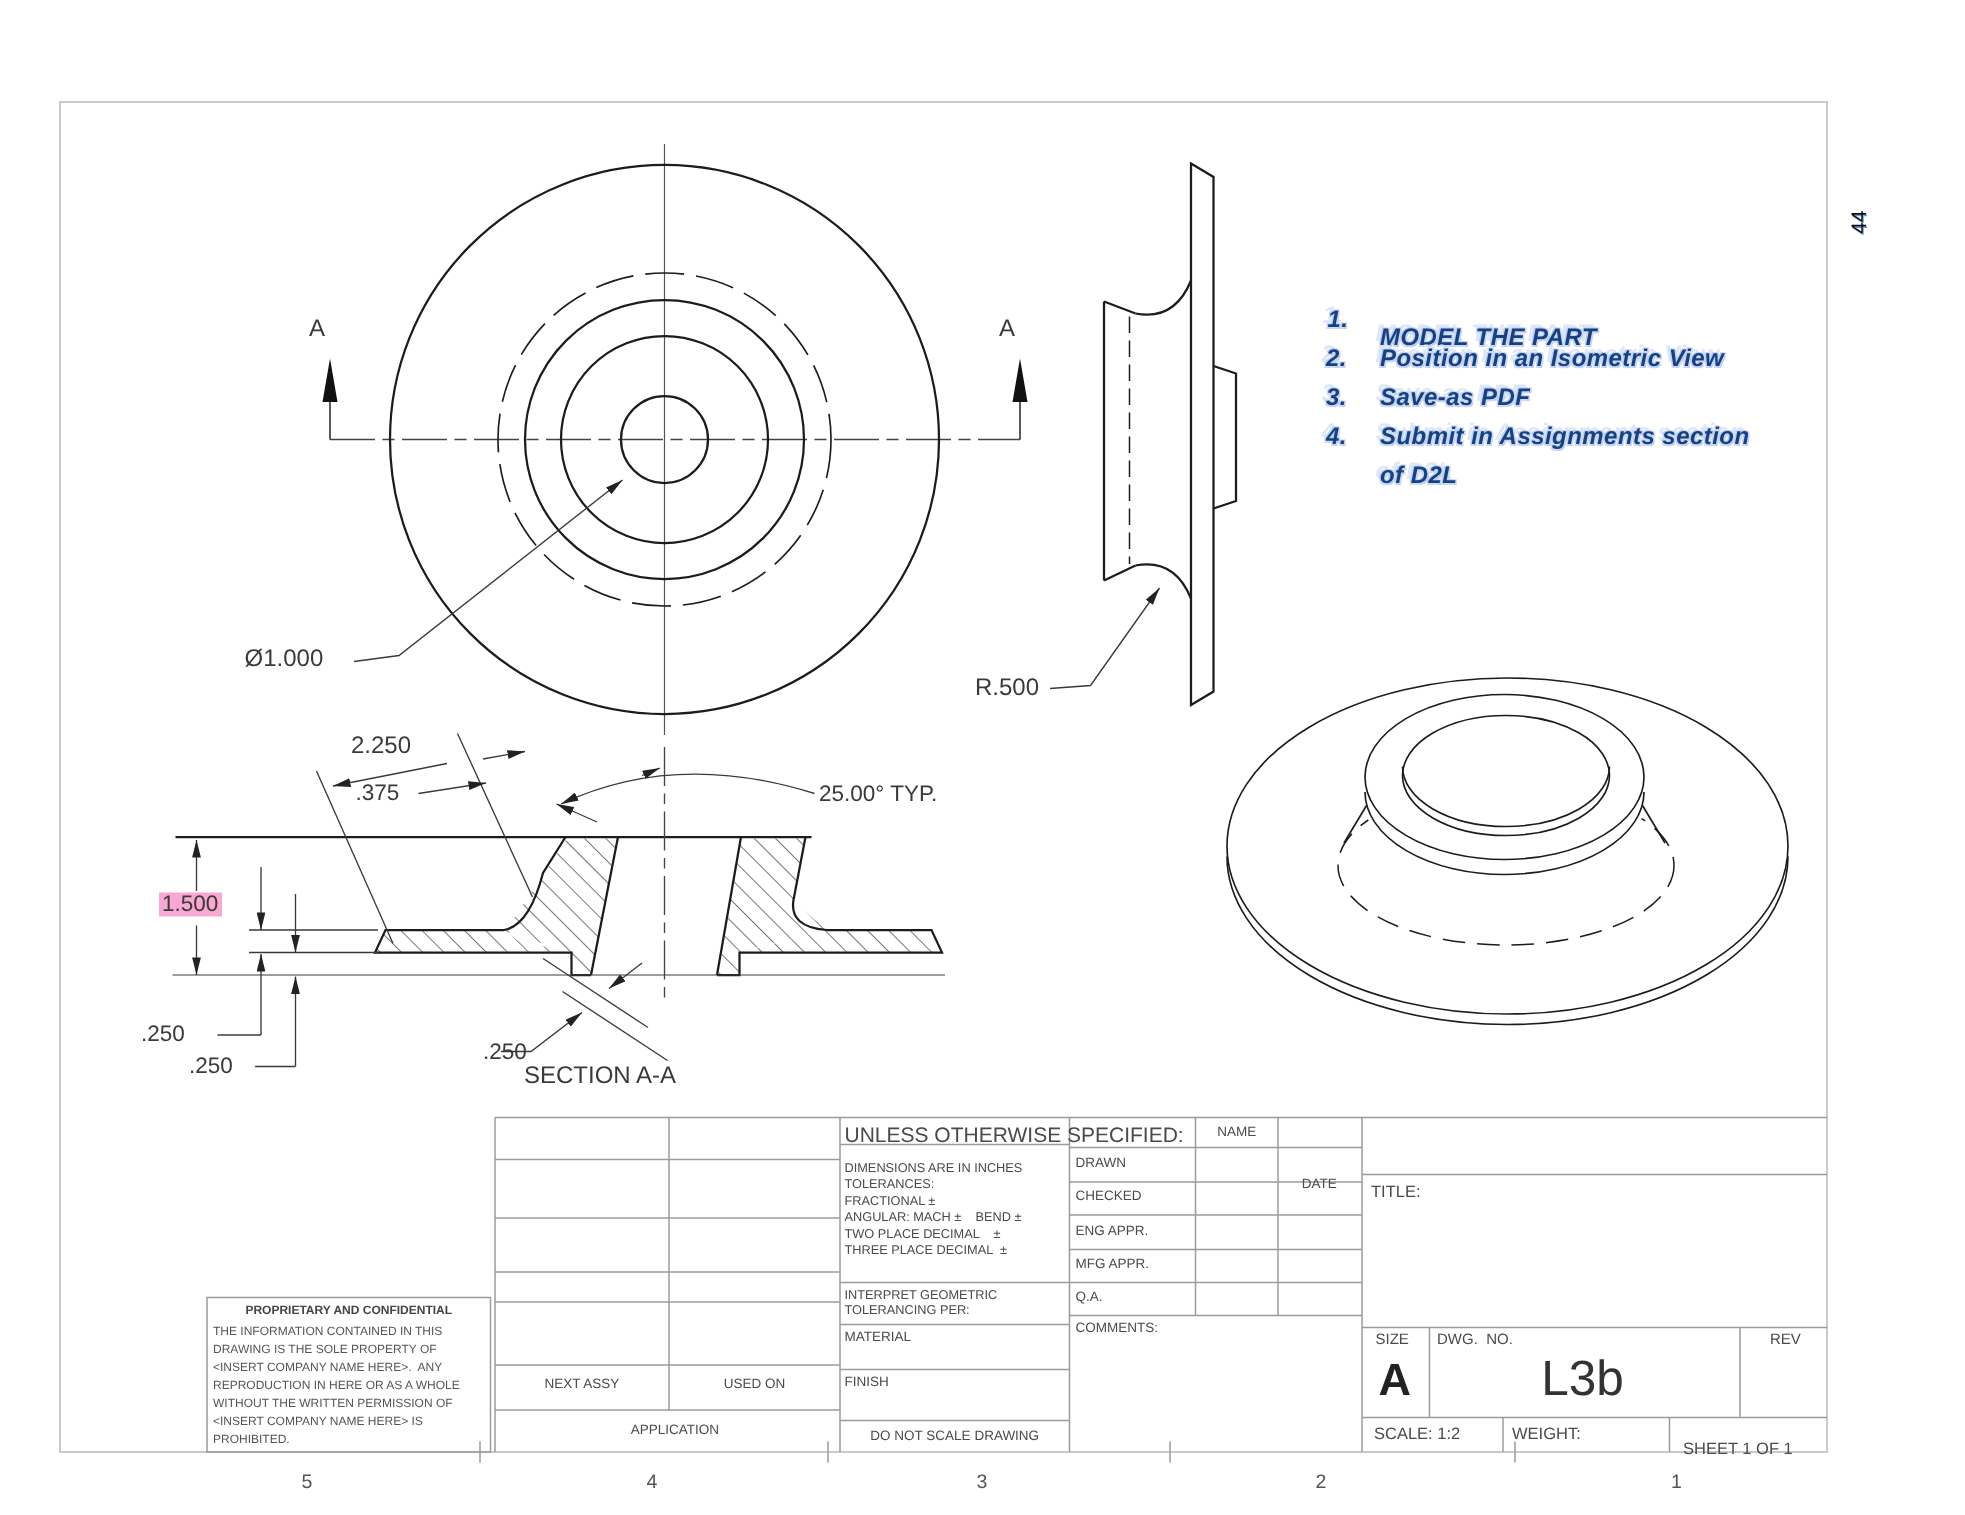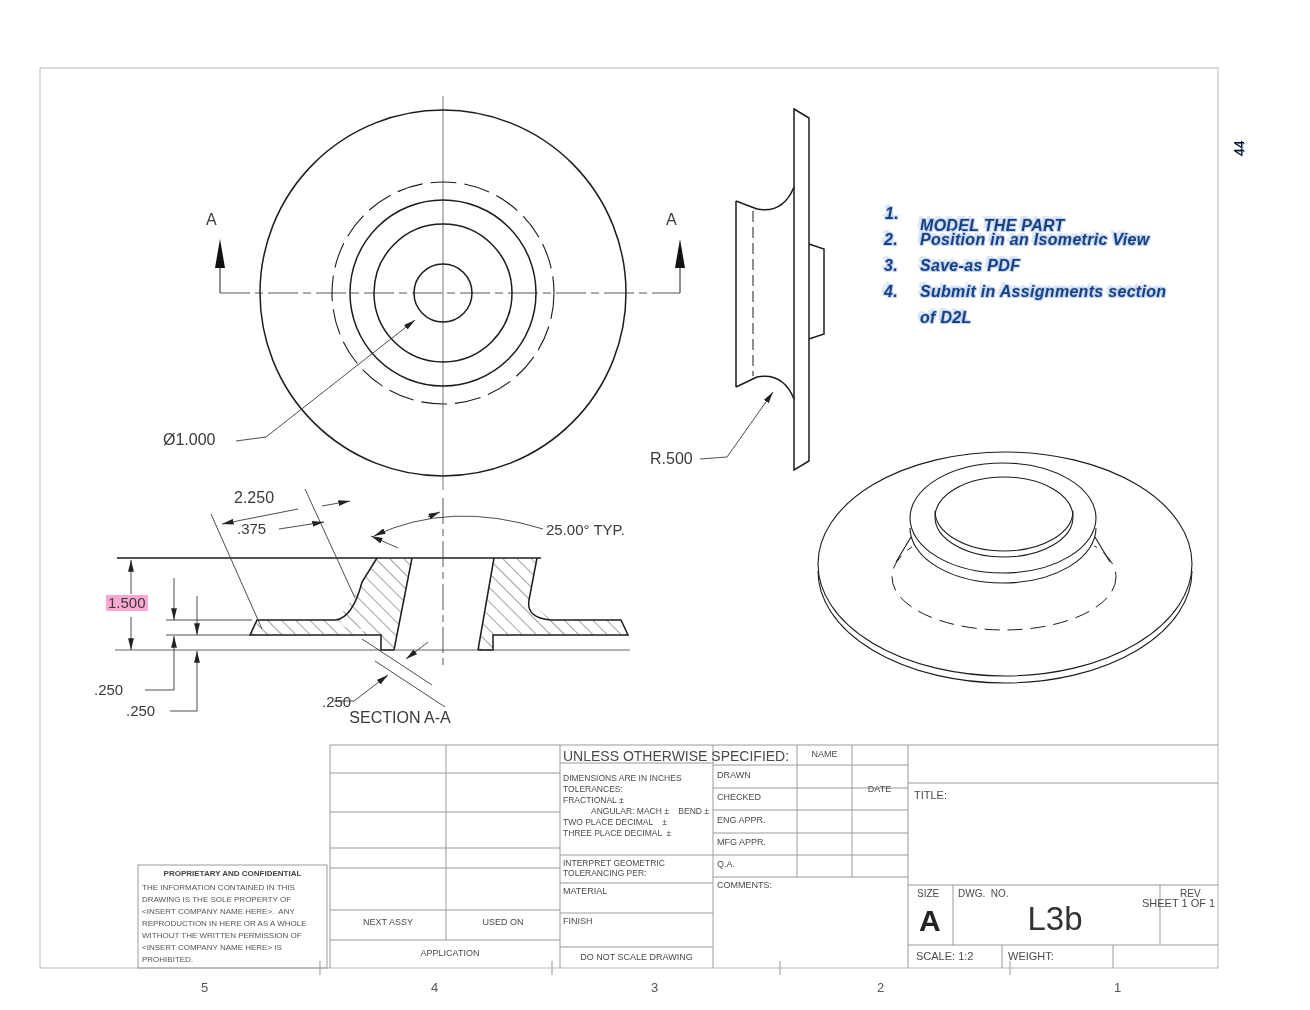--- a/index.html
+++ b/index.html
@@ -205,21 +205,21 @@
 <div class="txt dim" style="left:106px;top:595px;background:#f9a8d4;padding:0 2px;">1.500</div>
 <div class="txt dim" style="left:94px;top:682px;">.250</div>
 <div class="txt dim" style="left:126px;top:703px;">.250</div>
 <div class="txt dim" style="left:322px;top:694px;">.250</div>
 <div class="txt dim ctr" style="left:335px;top:710px;width:130px;font-size:16px;">SECTION A-A</div>
 
 <div class="txt tb" style="left:563px;top:749px;font-size:14px;">UNLESS OTHERWISE SPECIFIED:</div>
 <div class="txt tb" style="left:563px;top:774px;font-size:8.5px;">DIMENSIONS ARE IN INCHES</div>
 <div class="txt tb" style="left:563px;top:785px;font-size:8.5px;">TOLERANCES:</div>
 <div class="txt tb" style="left:563px;top:796px;font-size:8.5px;">FRACTIONAL ±</div>
-<div class="txt tb" style="left:591px;top:807px;font-size:8.5px;">ANGULAR: MACH ±    BEND ±</div>
+<div class="txt tb" style="left:563px;top:807px;font-size:8.5px;">ANGULAR: MACH ±    BEND ±</div>
 <div class="txt tb" style="left:563px;top:818px;font-size:8.5px;">TWO PLACE DECIMAL    ±</div>
 <div class="txt tb" style="left:563px;top:829px;font-size:8.5px;">THREE PLACE DECIMAL  ±</div>
 <div class="txt tb" style="left:563px;top:859px;font-size:8.5px;">INTERPRET GEOMETRIC</div>
 <div class="txt tb" style="left:563px;top:869px;font-size:8.5px;">TOLERANCING PER:</div>
 <div class="txt tb" style="left:563px;top:887px;font-size:9px;">MATERIAL</div>
 <div class="txt tb" style="left:563px;top:917px;font-size:9px;">FINISH</div>
 <div class="txt tb ctr" style="left:560px;top:953px;width:153px;font-size:9px;">DO NOT SCALE DRAWING</div>
 
 <div class="txt tb ctr" style="left:797px;top:750px;width:55px;font-size:9px;">NAME</div>
 <div class="txt tb ctr" style="left:852px;top:750px;width:55px;font-size:9px;margin-top:35px;">DATE</div>
@@ -231,21 +231,21 @@
 <div class="txt tb" style="left:717px;top:881px;font-size:9px;">COMMENTS:</div>
 
 <div class="txt tb" style="left:914px;top:790px;font-size:11px;">TITLE:</div>
 <div class="txt tb" style="left:917px;top:889px;font-size:10px;">SIZE</div>
 <div class="txt" style="left:919px;top:905px;font-size:30px;font-weight:bold;color:#222;">A</div>
 <div class="txt tb" style="left:958px;top:889px;font-size:10px;">DWG.  NO.</div>
 <div class="txt ctr" style="left:990px;top:902px;width:130px;font-size:33px;color:#333;">L3b</div>
 <div class="txt tb" style="left:1180px;top:889px;font-size:10px;">REV</div>
 <div class="txt tb" style="left:916px;top:951px;font-size:11px;text-align:right;">SCALE: 1:2</div>
 <div class="txt tb" style="left:1008px;top:951px;font-size:11px;">WEIGHT:</div>
-<div class="txt tb" style="left:1122px;top:898px;font-size:11px;margin-left:20px;">SHEET 1 OF 1</div>
+<div class="txt tb" style="left:1122px;top:961px;font-size:11px;">SHEET 1 OF 1</div>
 
 <div class="txt tb ctr" style="left:330px;top:918px;width:116px;font-size:9px;">NEXT ASSY</div>
 <div class="txt tb ctr" style="left:446px;top:918px;width:114px;font-size:9px;">USED ON</div>
 <div class="txt tb ctr" style="left:330px;top:949px;width:240px;font-size:9px;">APPLICATION</div>
 
 <div class="txt ctr" style="left:138px;top:870px;width:189px;font-size:8px;font-weight:bold;color:#444;">PROPRIETARY AND CONFIDENTIAL</div>
 <div class="txt" style="left:142px;top:884px;font-size:8px;color:#555;">THE INFORMATION CONTAINED IN THIS</div>
 <div class="txt" style="left:142px;top:896px;font-size:8px;color:#555;">DRAWING IS THE SOLE PROPERTY OF</div>
 <div class="txt" style="left:142px;top:908px;font-size:8px;color:#555;">&lt;INSERT COMPANY NAME HERE&gt;.  ANY</div>
 <div class="txt" style="left:142px;top:920px;font-size:8px;color:#555;">REPRODUCTION IN HERE OR AS A WHOLE</div>

